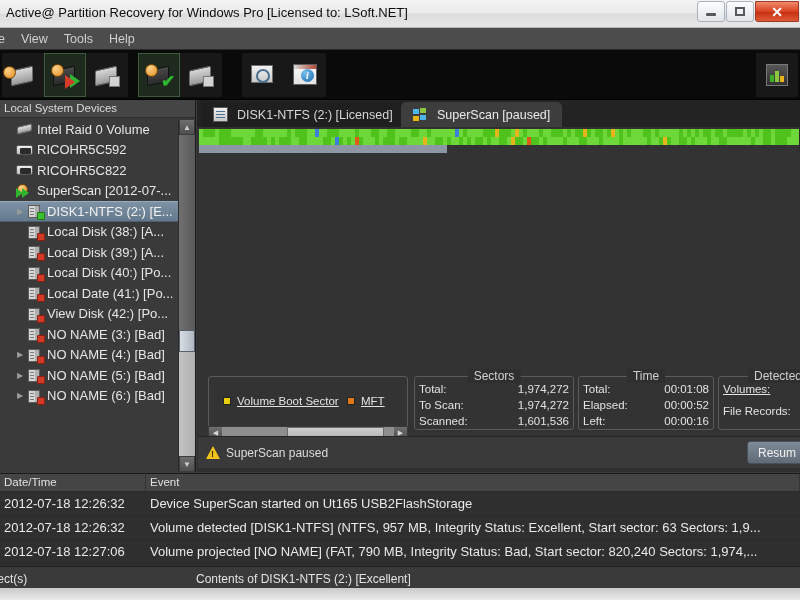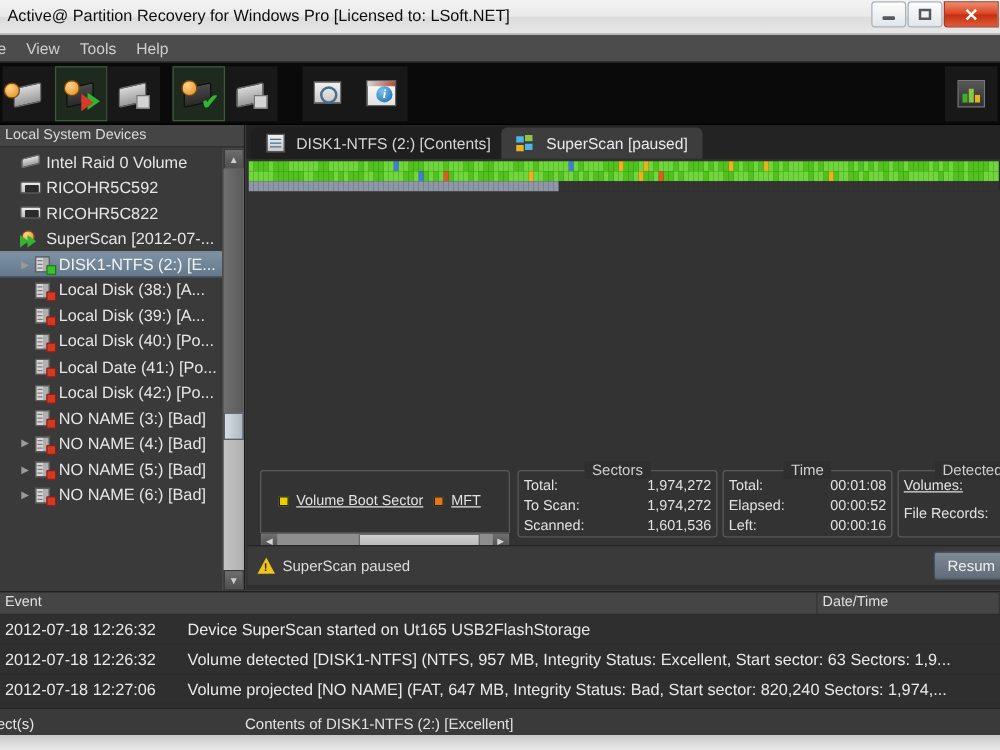--- a/index.html
+++ b/index.html
@@ -496,21 +496,21 @@
           <span class="tindent"></span>
           <span class="expander"></span>
           <span class="ticon">
             <span class="ic-vol">
               <i style="top:2px"></i>
               <i style="top:5px"></i>
               <i style="top:8px"></i>
             </span>
             <span class="ic-badge red"></span>
           </span>
-          <span>Local Disk (42:) [Po...</span>
+          <span>View Disk (42:) [Po...</span>
         </div>
         <div class="tnode">
           <span class="tindent"></span>
           <span class="expander"></span>
           <span class="ticon">
             <span class="ic-vol">
               <i style="top:2px"></i>
               <i style="top:5px"></i>
               <i style="top:8px"></i>
             </span>
@@ -572,21 +572,21 @@
   <div class="main">
     <div class="tabstrip">
       <div class="tab" style="left:4px;">
         <div class="tabicon">
           <div class="ic-doc">
               <i style="top:3px"></i>
               <i style="top:6px"></i>
               <i style="top:9px"></i>
             </div>
         </div>
-        <span>DISK1-NTFS (2:) [Contents]</span>
+        <span>DISK1-NTFS (2:) [Licensed]</span>
       </div>
       <div class="tab active" style="left:204px;">
         <div class="tabicon">
           <div class="ic-blocks">
             <i style="left:0;top:2px;background:#4fb4e8"></i>
             <i style="left:7px;top:1px;background:#8dc63f"></i>
             <i style="left:0;top:9px;background:#e8b41c"></i>
             <i style="left:7px;top:8px;background:#4fb4e8"></i>
           </div>
         </div>
@@ -1122,35 +1122,35 @@
       <div class="scanstatus">
         <div class="warnicon"></div>
         <div>SuperScan paused</div>
         <div class="resumebtn">Resum</div>
       </div>
     </div>
   </div>
 
   <div class="logtable">
     <div class="loghead">
+      <div class="lh c1">Date/Time</div>
       <div class="lh c2">Event</div>
-      <div class="lh c1">Date/Time</div>
     </div>
     <div id="logbody">
         <div class="logrow">
           <div class="lc c1">2012-07-18 12:26:32</div>
           <div class="lc c2">Device SuperScan started on Ut165   USB2FlashStorage</div>
         </div>
         <div class="logrow">
           <div class="lc c1">2012-07-18 12:26:32</div>
           <div class="lc c2">Volume detected [DISK1-NTFS] (NTFS, 957 MB, Integrity Status: Excellent, Start sector: 63 Sectors: 1,9...</div>
         </div>
         <div class="logrow">
           <div class="lc c1">2012-07-18 12:27:06</div>
-          <div class="lc c2">Volume projected [NO NAME] (FAT, 647 MB, Integrity Status: Bad, Start sector: 820,240 Sectors: 1,974,...</div>
+          <div class="lc c2">Volume projected [NO NAME] (FAT, 790 MB, Integrity Status: Bad, Start sector: 820,240 Sectors: 1,974,...</div>
         </div>
       </div>
   </div>
 
   <div class="statusbar">
     <div class="sb-seg sb-objects">bject(s)</div>
     <div class="sb-seg sb-contents">Contents of DISK1-NTFS (2:) [Excellent]</div>
     <div class="sb-bottomline"></div>
   </div>
 

